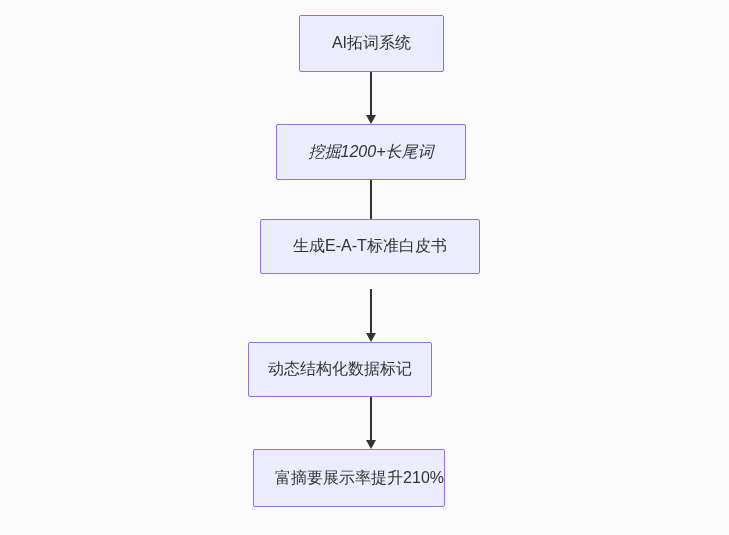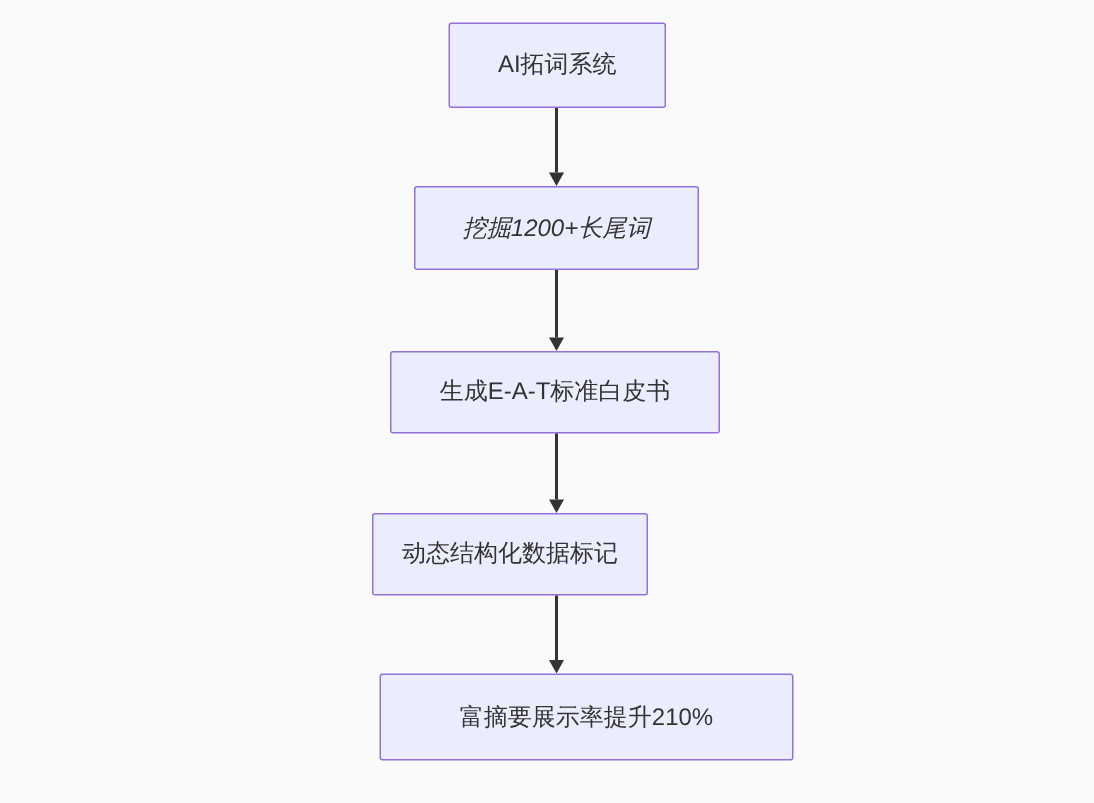--- a/index.html
+++ b/index.html
@@ -31,23 +31,23 @@
     display: flex;
     align-items: center;
     justify-content: center;
     font-size: 16px;
     color: var(--text-color);
     text-align: center;
     white-space: nowrap;
   }
   .node-1 { left: 299px; top: 15px;  width: 145px; height: 57px; }
   .node-2 { left: 276px; top: 124px; width: 190px; height: 56px; font-style: italic; }
-  .node-3 { left: 260px; top: 234px; width: 220px; height: 55px; }
+  .node-3 { left: 260px; top: 219px; width: 220px; height: 55px; }
   .node-4 { left: 248px; top: 342px; width: 184px; height: 55px; }
-  .node-5 { left: 253px; top: 449px; width: 276px; height: 58px; }
+  .node-5 { left: 253px; top: 449px; width: 192px; height: 58px; justify-content: flex-end; }
   .flow-arrow {
     position: absolute;
     left: 366px;
     width: 10px;
     display: flex;
     flex-direction: column;
     align-items: center;
   }
   .arrow-1 { top: 72px;  height: 52px; }
   .arrow-2 { top: 180px; height: 54px; }

